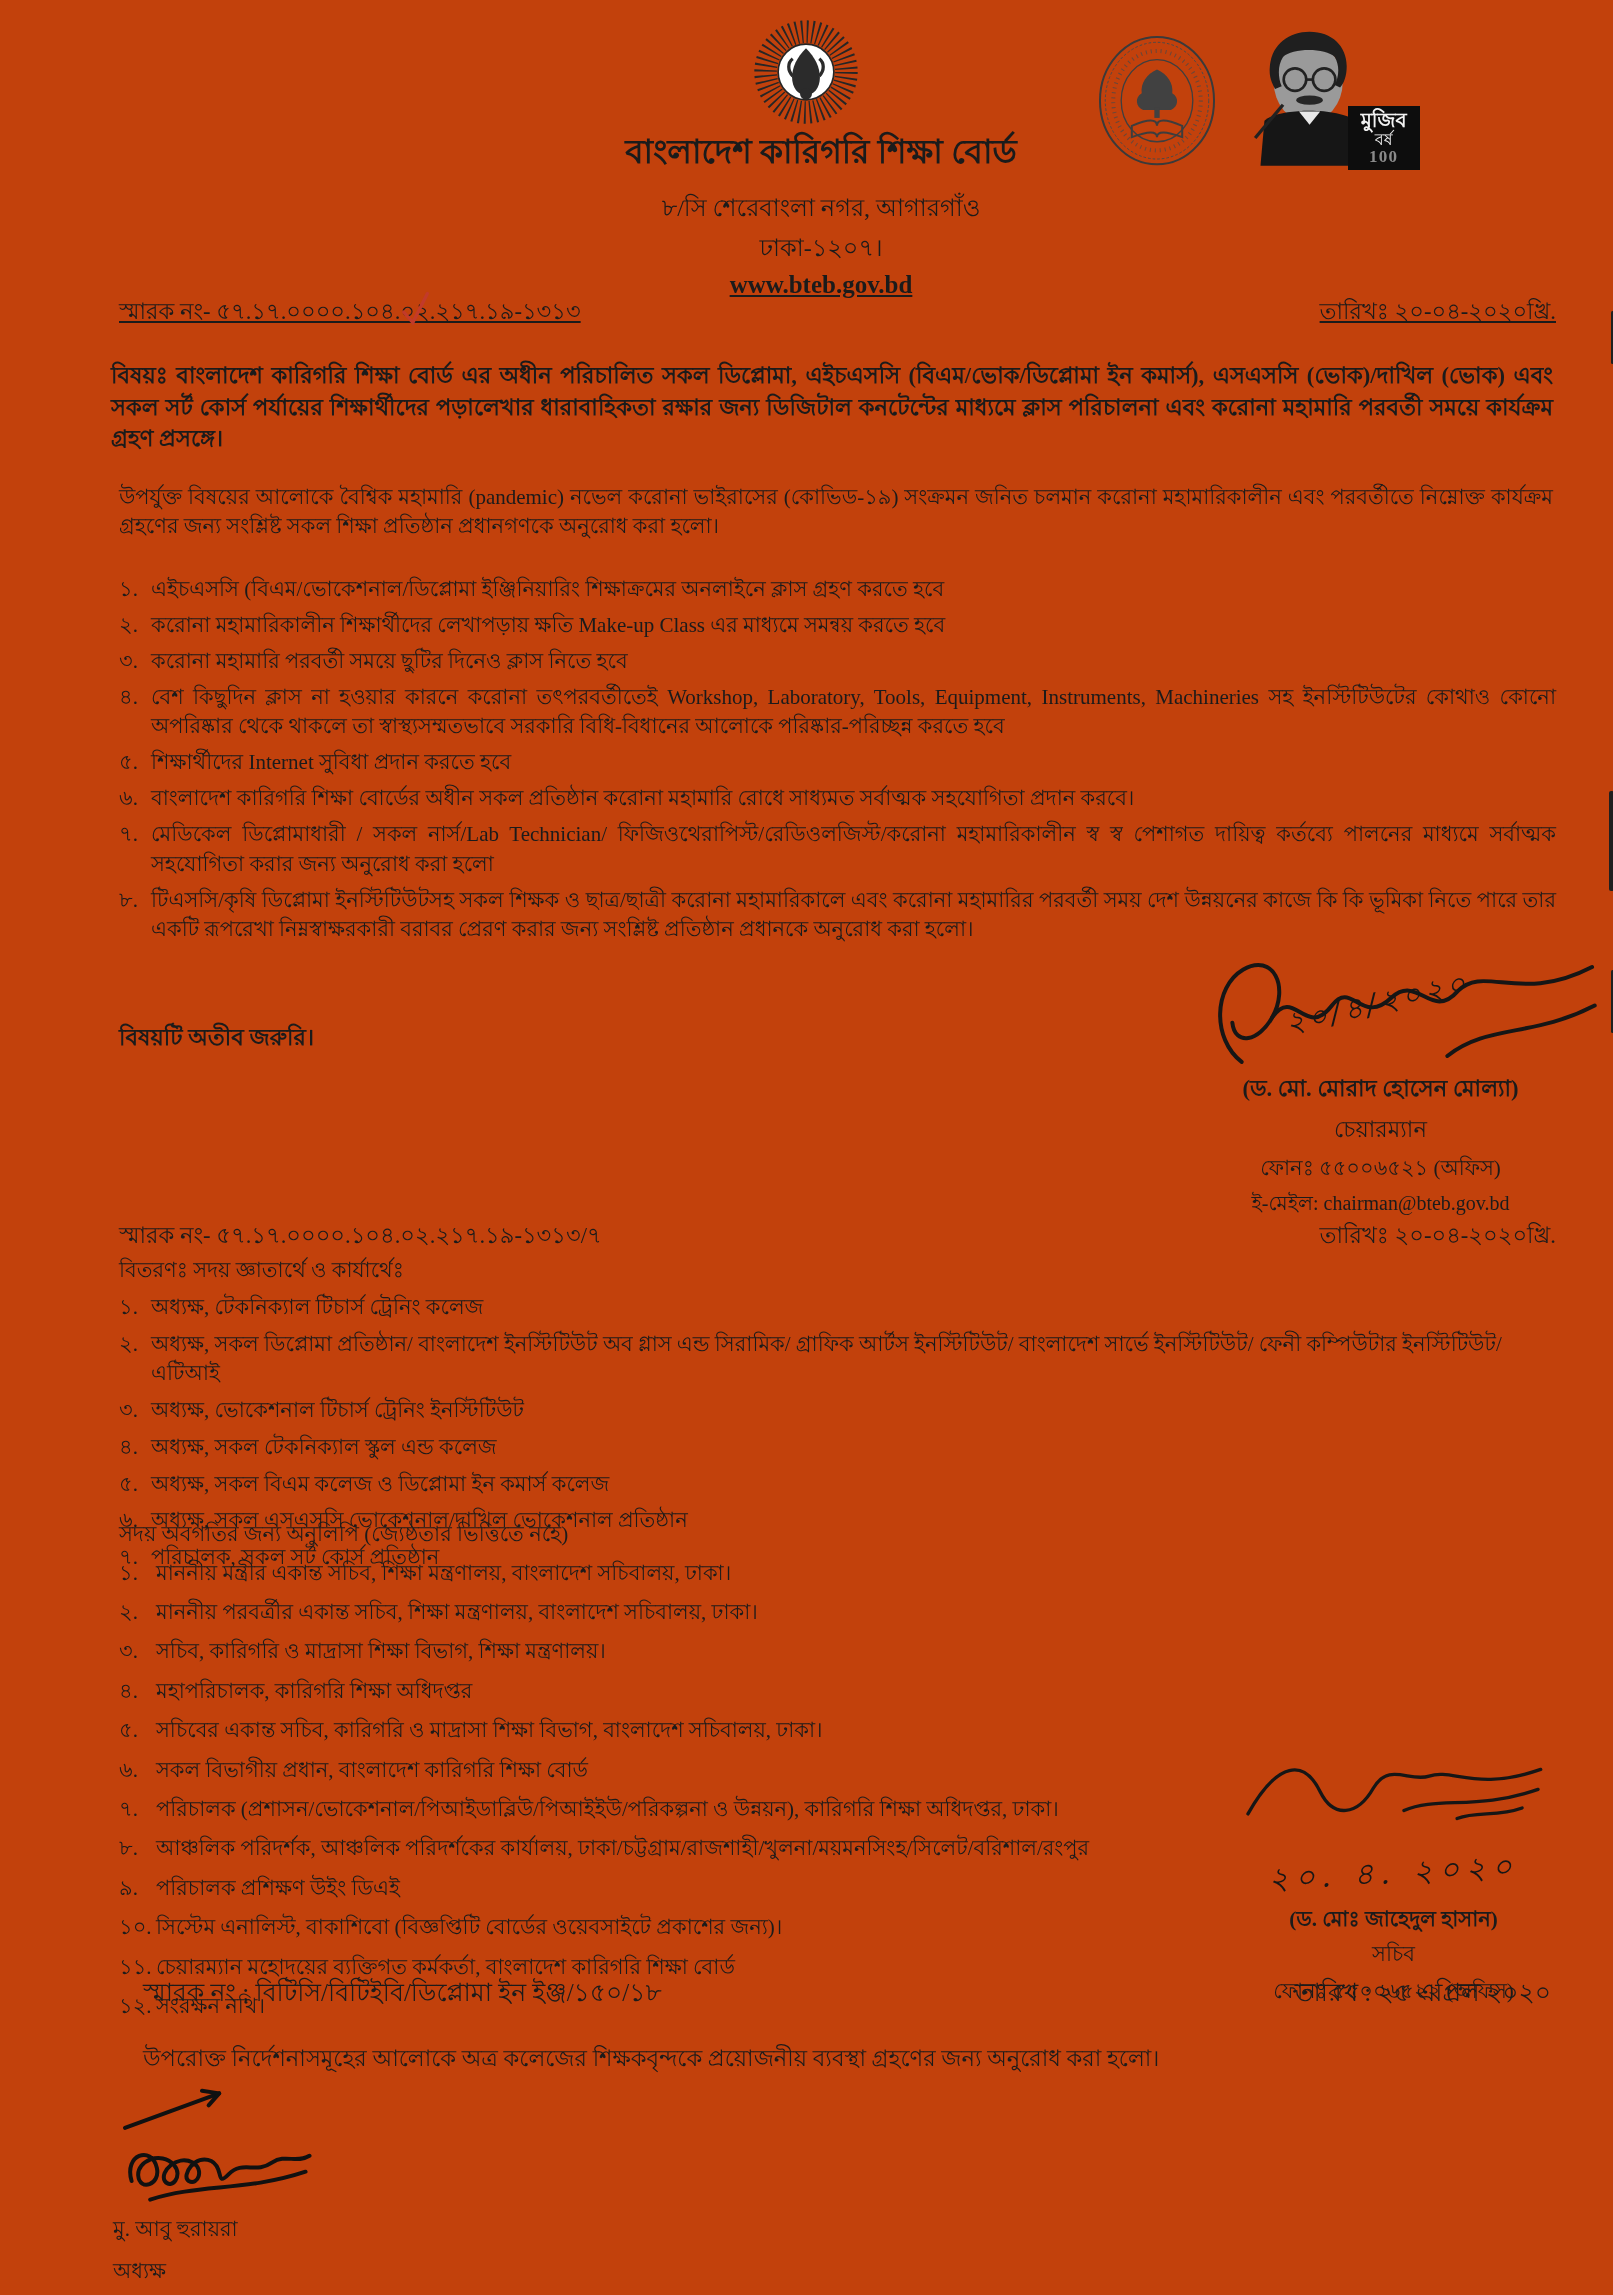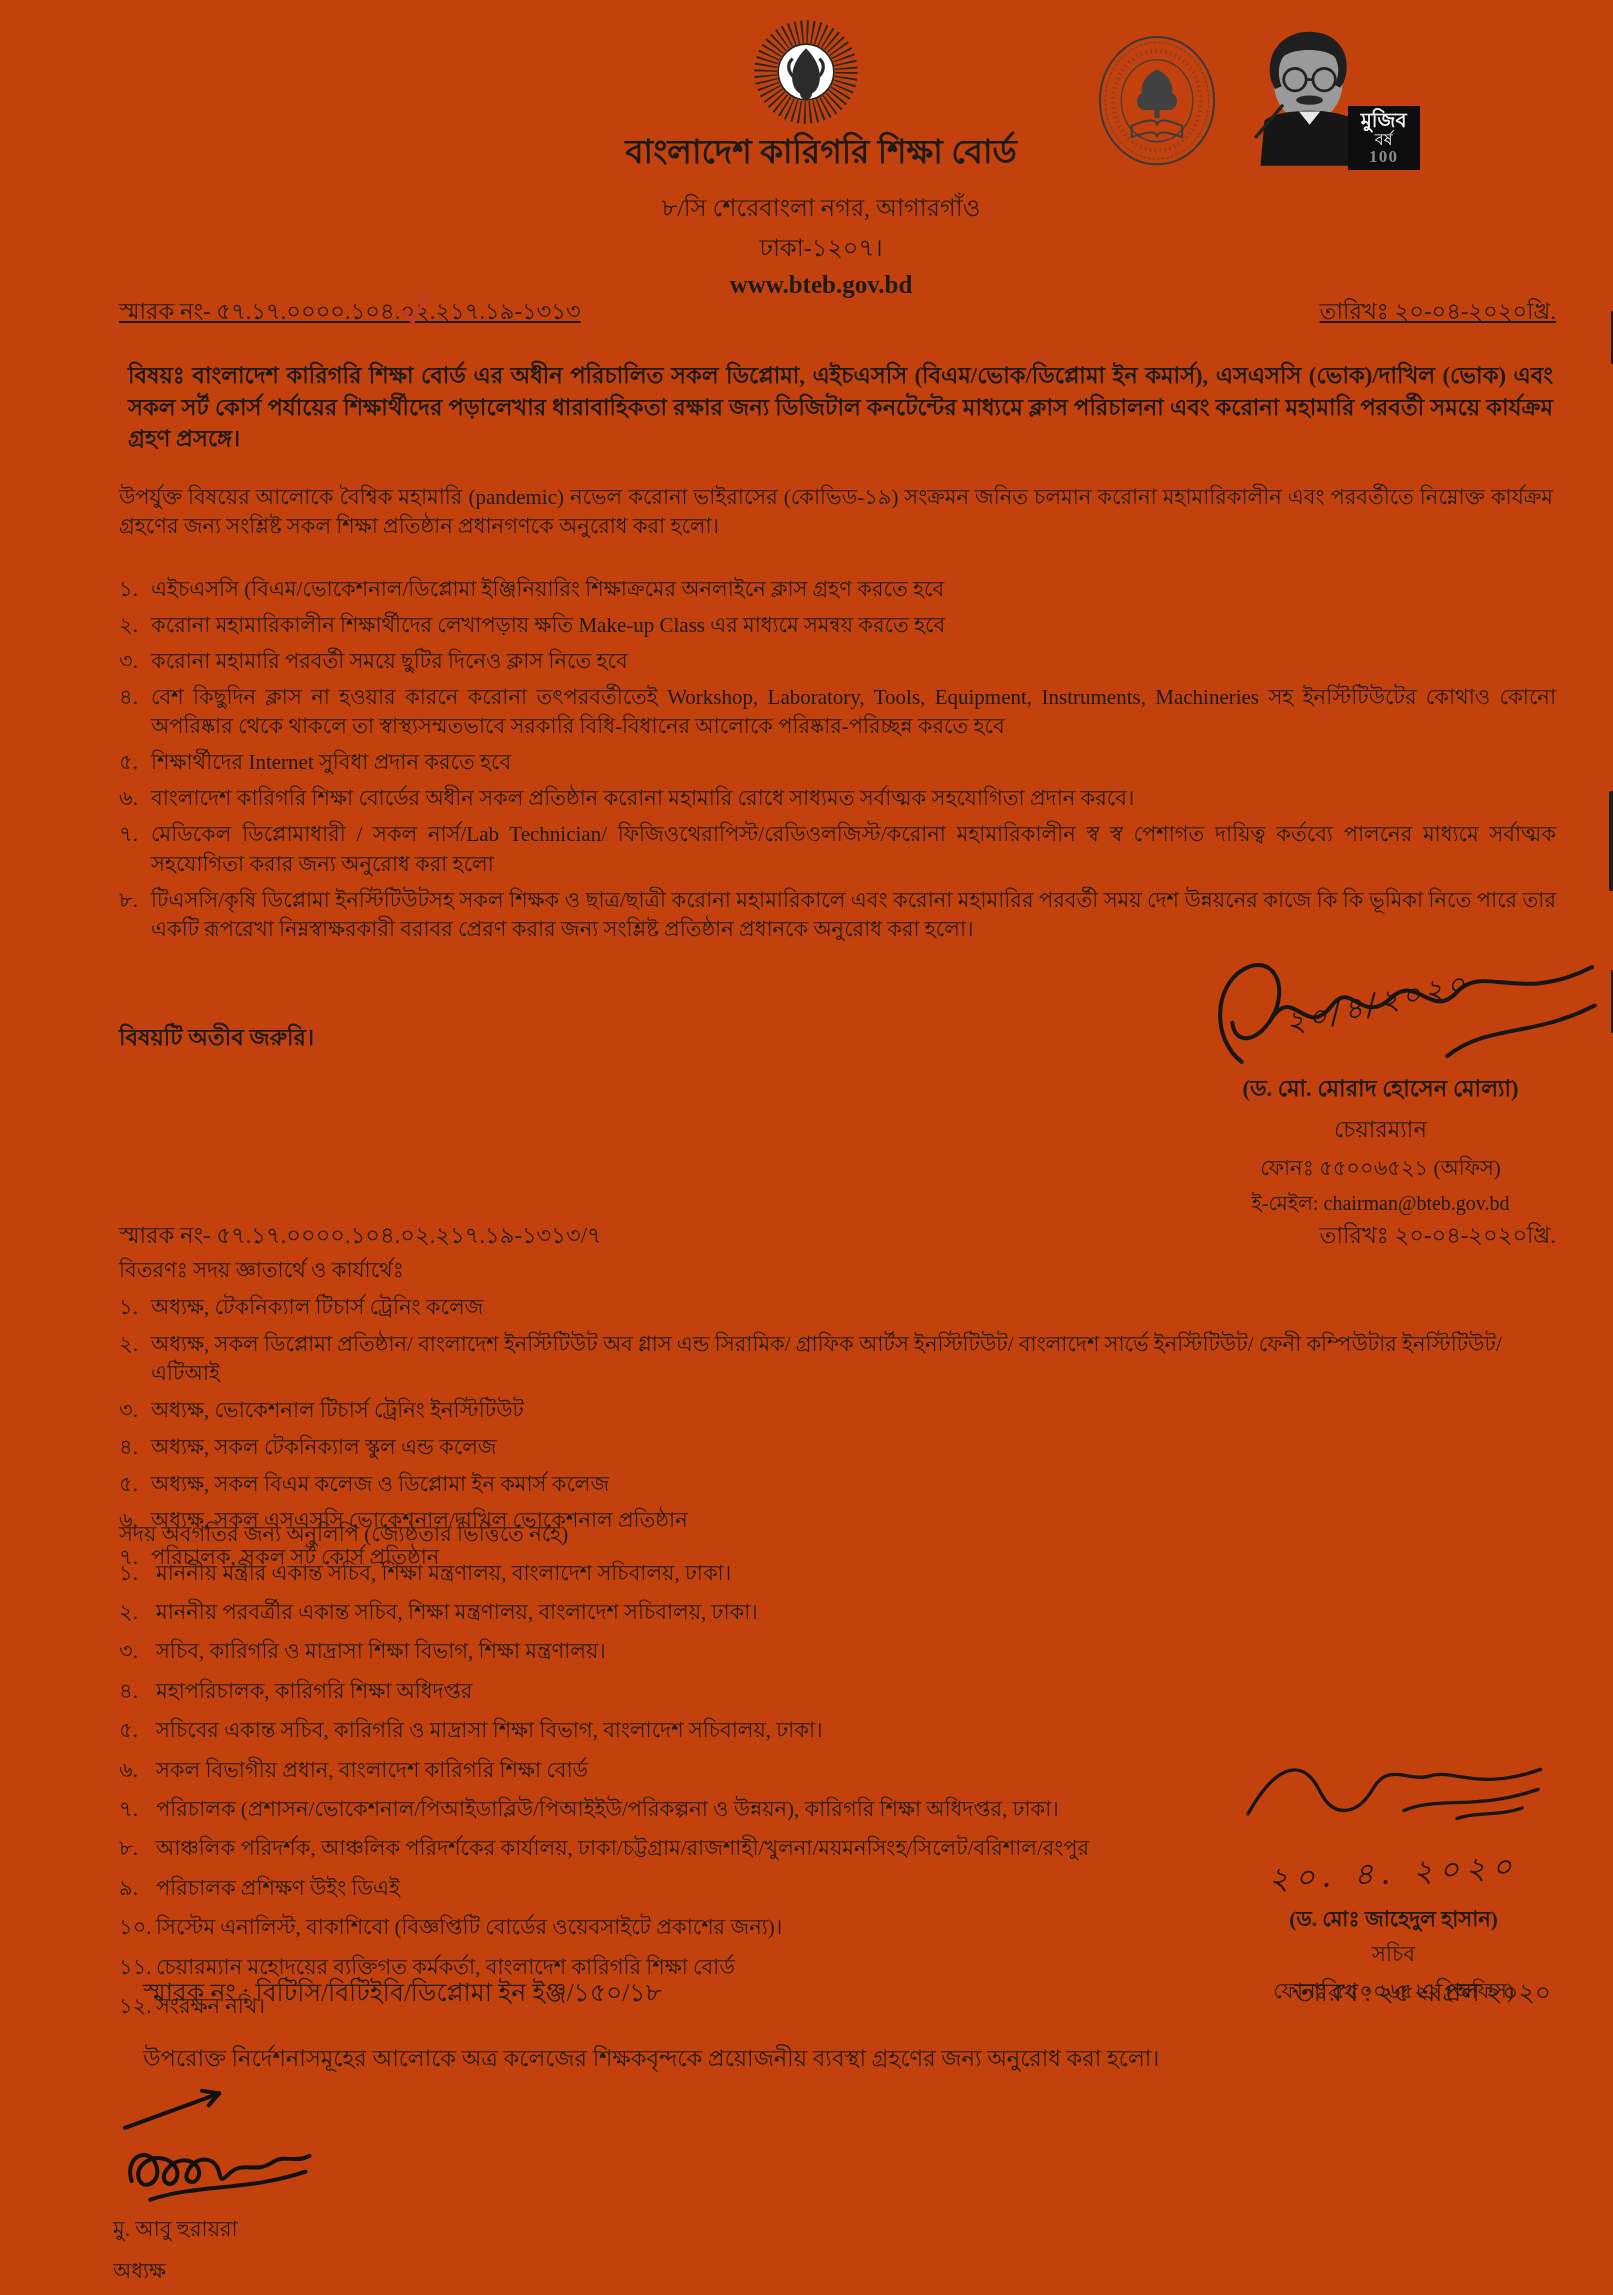--- a/index.html
+++ b/index.html
@@ -82,34 +82,34 @@
     <div class="badge">
       <span class="b1">মুজিব</span>
       <span class="b2">বর্ষ</span>
       <span class="b3">100</span>
     </div>
   </div>
 
   <div class="abs center t50 bold" style="left:0;right:0;top:133px;">বাংলাদেশ কারিগরি শিক্ষা বোর্ড</div>
   <div class="abs center t36" style="left:0;right:0;top:192px;">৮/সি শেরেবাংলা নগর, আগারগাঁও</div>
   <div class="abs center t36" style="left:0;right:0;top:232px;">ঢাকা-১২০৭।</div>
-  <div class="abs center t38 bold" style="left:0;right:0;top:268px;">www.bteb.gov.bd</div>
+  <div class="abs center t38 bold" style="left:0;right:0;top:268px;text-decoration:underline;">www.bteb.gov.bd</div>
 
   <div class="abs row t34" style="left:119px;right:58px;top:296px;text-decoration:underline;">
     <span>স্মারক নং- ৫৭.১৭.০০০০.১০৪.০২.২১৭.১৯-১৩১৩</span>
     <span>তারিখঃ ২০-০৪-২০২০খ্রি.</span>
   </div>
 
   <div class="abs" style="left:397px;top:288px;width:37px;height:40px;">
     <svg width="37" height="40" viewBox="0 0 56 60">
       <path d="M10,36 L24,52 L46,8" fill="none" stroke="#c23a2a" stroke-width="5" stroke-linecap="round"></path>
     </svg>
   </div>
 
-  <div class="abs t34 bold just" style="left:128px;right:61px;top:360px;">বিষয়ঃ বাংলাদেশ কারিগরি শিক্ষা বোর্ড এর অধীন পরিচালিত সকল ডিপ্লোমা, এইচএসসি (বিএম/ভোক/ডিপ্লোমা ইন কমার্স), এসএসসি (ভোক)/দাখিল (ভোক) এবং সকল সর্ট কোর্স পর্যায়ের শিক্ষার্থীদের পড়ালেখার ধারাবাহিকতা রক্ষার জন্য ডিজিটাল কনটেন্টের মাধ্যমে ক্লাস পরিচালনা এবং করোনা মহামারি পরবর্তী সময়ে কার্যক্রম গ্রহণ প্রসঙ্গে।</div>
+  <div class="abs t34 bold just" style="left:111px;right:61px;top:360px;">বিষয়ঃ বাংলাদেশ কারিগরি শিক্ষা বোর্ড এর অধীন পরিচালিত সকল ডিপ্লোমা, এইচএসসি (বিএম/ভোক/ডিপ্লোমা ইন কমার্স), এসএসসি (ভোক)/দাখিল (ভোক) এবং সকল সর্ট কোর্স পর্যায়ের শিক্ষার্থীদের পড়ালেখার ধারাবাহিকতা রক্ষার জন্য ডিজিটাল কনটেন্টের মাধ্যমে ক্লাস পরিচালনা এবং করোনা মহামারি পরবর্তী সময়ে কার্যক্রম গ্রহণ প্রসঙ্গে।</div>
 
   <div class="abs t33 just" style="left:119px;right:61px;top:483px;">উপর্যুক্ত বিষয়ের আলোকে বৈশ্বিক মহামারি (pandemic) নভেল করোনা ভাইরাসের (কোভিড-১৯) সংক্রমন জনিত চলমান করোনা মহামারিকালীন এবং পরবর্তীতে নিম্নোক্ত কার্যক্রম গ্রহণের জন্য সংশ্লিষ্ট সকল শিক্ষা প্রতিষ্ঠান প্রধানগণকে অনুরোধ করা হলো।</div>
 
   <div class="abs t33" style="left:119px;right:58px;top:575px;">
     <div class="li">
       <span class="num">১.</span>
       <span class="txt just">এইচএসসি (বিএম/ভোকেশনাল/ডিপ্লোমা ইঞ্জিনিয়ারিং শিক্ষাক্রমের অনলাইনে ক্লাস গ্রহণ করতে হবে</span>
     </div>
     <div class="li">
       <span class="num">২.</span>

